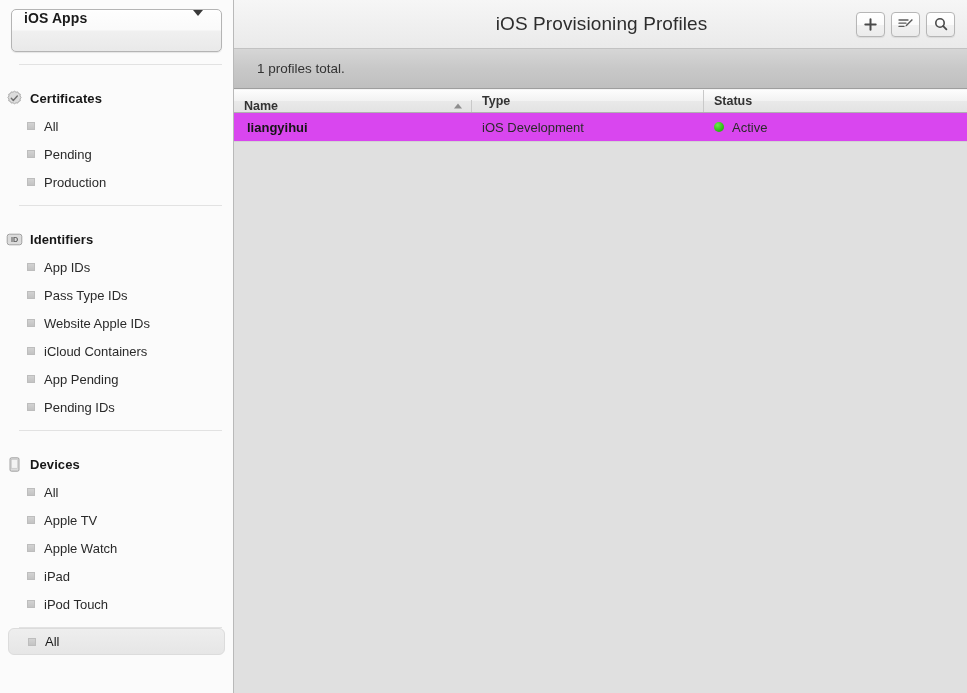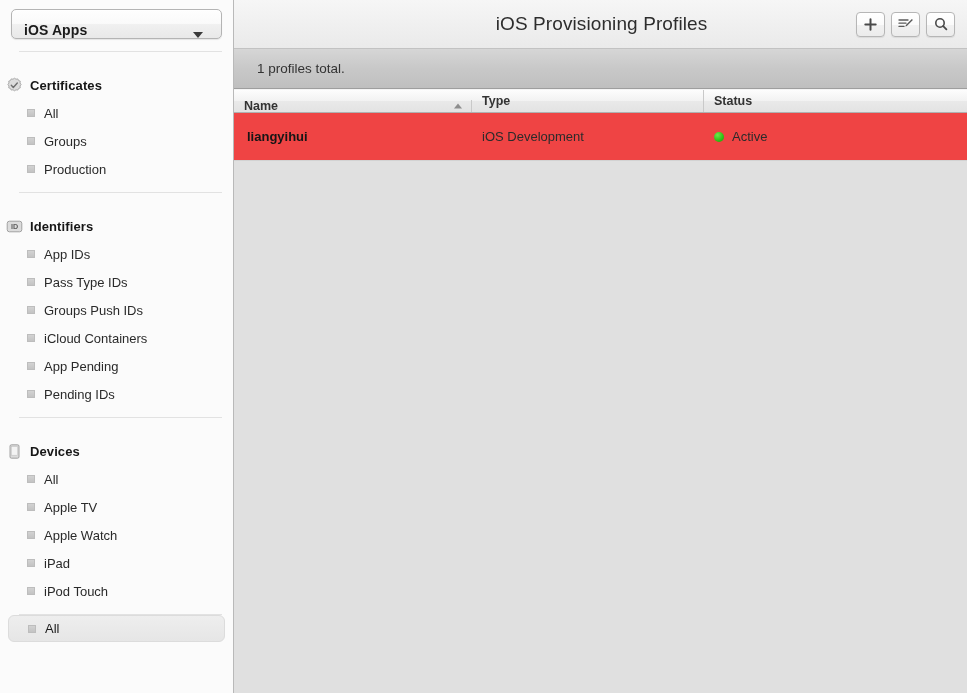--- a/index.html
+++ b/index.html
@@ -15,26 +15,26 @@
   
   .sidebar {
     width: 234px; height: 693px;
     background: #fbfbfb;
     border-right: 1px solid #b9b9b9;
     position: relative;
     overflow: hidden;
   }
   .team-picker-wrap { padding: 9px 11px 0 11px; }
   .team-picker {
-    height: 30px;
+    height: 43px;
     border: 1px solid #b4b4b4;
     border-radius: 5px;
     background: linear-gradient(to bottom, #fefefe 0%, #fafafa 48%, #f0f0f0 52%, #e9e9e9 100%);
     box-shadow: 0 1px 1px rgba(0,0,0,0.09), inset 0 1px 0 #ffffff;
-    display: flex; align-items: flex-end;
+    display: flex; align-items: flex-start;
     padding: 0 18px 0 12px;
     cursor: default;
   }
   .team-picker-label {
     flex: 1;
     font-size: 14px;
     font-weight: bold;
     color: #1b1b1b;
     letter-spacing: 0.1px;
   }
@@ -144,22 +144,22 @@
   .sort-arrow {
     position: absolute; right: 9px; top: 50%; transform: translateY(-50%);
     width: 0; height: 0;
     border-left: 4px solid transparent;
     border-right: 4px solid transparent;
     border-bottom: 5px solid #8d8d8d;
   }
 
   .rows { background: #e0e0e0; flex: 1; overflow: hidden; }
   .row {
-    height: 48px; display: flex; align-items: center;
-    background: #ef4444;
+    height: 29px; display: flex; align-items: center;
+    background: #d946ef;
     border-bottom: 1px solid #d2d2d2;
     cursor: default;
   }
   .cell { font-size: 13px; color: #2b2b2b; padding-left: 10px; display: flex; align-items: center; }
   .cell.col-name { width: 238px; font-weight: bold; color:#161616; padding-left: 13px; }
   .cell.col-type { width: 232px; }
   .cell.col-status { flex: 1; }
   .status-dot {
     width: 10px; height: 10px; border-radius: 50%;
     background: radial-gradient(circle at 35% 30%, #6ee84d 0%, #2fbf14 60%, #1e9c0b 100%);
@@ -188,21 +188,21 @@
           <path d="M5.3 8.3l2.0 2.1 4.0-4.3" fill="none" stroke="#6e6e6e" stroke-width="1.4" stroke-linecap="round" stroke-linejoin="round"></path>
         </svg>
         <span class="sect-title">Certificates</span>
       </div>
       <div class="nav-item">
         <span class="bullet"></span>
         <span class="nav-label">All</span>
       </div>
       <div class="nav-item">
         <span class="bullet"></span>
-        <span class="nav-label">Groups</span>
+        <span class="nav-label">Pending</span>
       </div>
       <div class="nav-item">
         <span class="bullet"></span>
         <span class="nav-label">Production</span>
       </div>
 
       <div class="sect-sep" style="margin-top:9px"></div>
       <div class="sect-head">
         <svg class="sect-icon" viewBox="0 0 17 17">
           <rect x="1.2" y="3.2" width="14.6" height="10.6" rx="2.2" fill="#dcdcdc" stroke="#9a9a9a" stroke-width="0.9"></rect>
@@ -213,21 +213,21 @@
       <div class="nav-item">
         <span class="bullet"></span>
         <span class="nav-label">App IDs</span>
       </div>
       <div class="nav-item">
         <span class="bullet"></span>
         <span class="nav-label">Pass Type IDs</span>
       </div>
       <div class="nav-item">
         <span class="bullet"></span>
-        <span class="nav-label">Groups Push IDs</span>
+        <span class="nav-label">Website Apple IDs</span>
       </div>
       <div class="nav-item">
         <span class="bullet"></span>
         <span class="nav-label">iCloud Containers</span>
       </div>
       <div class="nav-item">
         <span class="bullet"></span>
         <span class="nav-label">App Pending</span>
       </div>
       <div class="nav-item">

